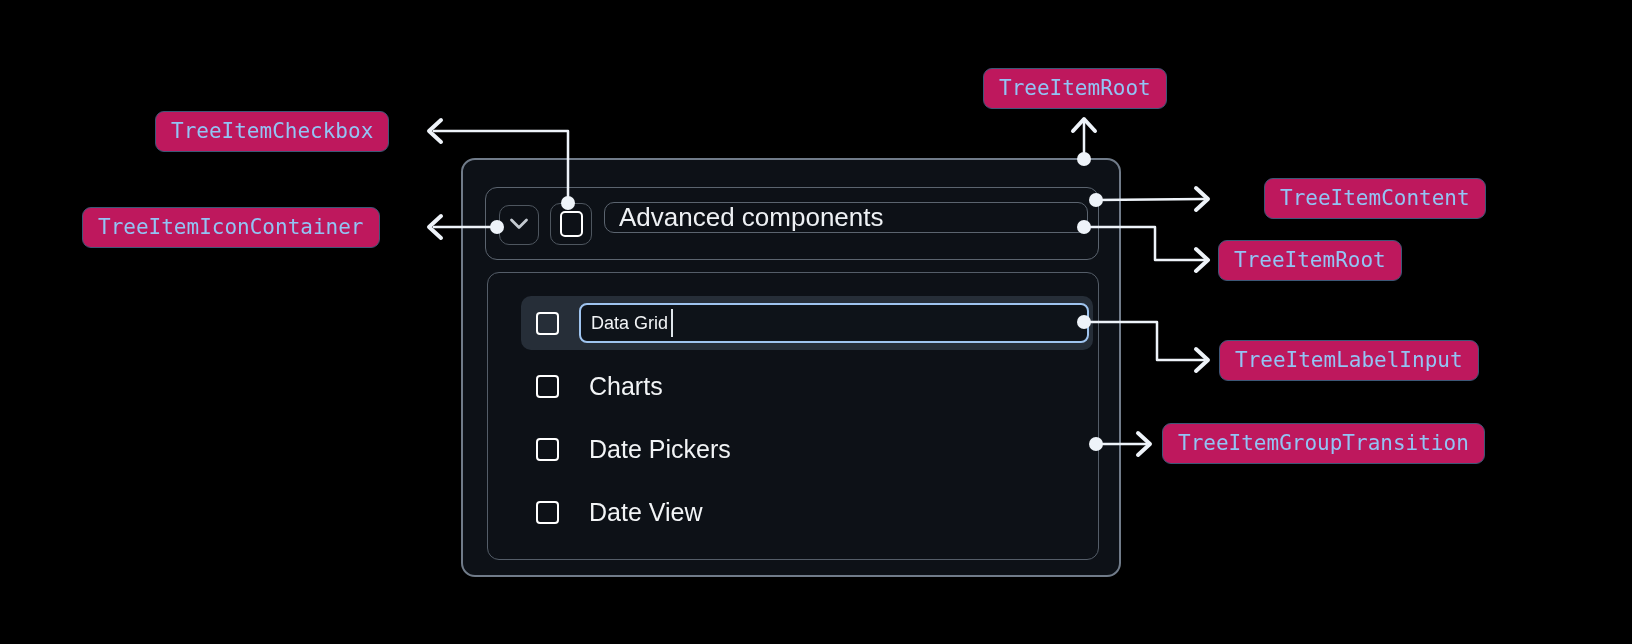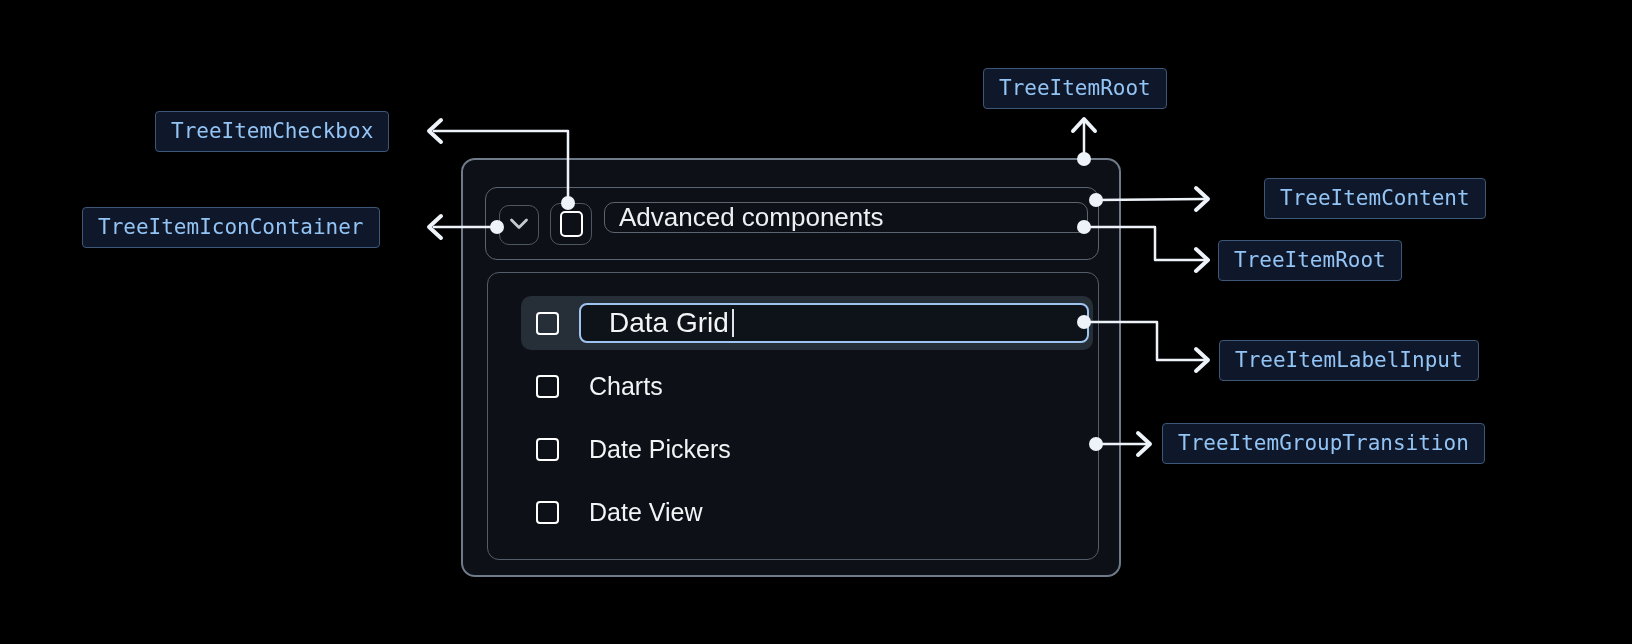--- a/index.html
+++ b/index.html
@@ -6,22 +6,22 @@
   body{
     position:relative;width:1632px;height:644px;overflow:hidden;
     font-family:"Liberation Sans",sans-serif;
     -webkit-font-smoothing:antialiased;
   }
   
   .chip{
     position:absolute;
     font-family:"DejaVu Sans Mono",monospace;
     font-size:21px;line-height:25px;
-    color:#93c4f4;background:#0f172a;
-    border:1.5px solid #3d5777;border-radius:4px;
+    color:#93c4f4;background:#be185d;
+    border:1.5px solid #3d5777;border-radius:9px;
     padding:7px 15px;white-space:nowrap;z-index:5;
   }
   
   .panel{
     position:absolute;left:461px;top:158px;width:660px;height:419px;
     background:#0d1117;border:2px solid #707b89;border-radius:14px;
     box-sizing:border-box;z-index:1;
   }
   .content-box{
     position:absolute;left:22px;top:27px;width:614px;height:73px;
@@ -60,22 +60,22 @@
   .row-check{
     width:23px;height:23px;border:2.5px solid #ffffff;border-radius:4px;
     box-sizing:border-box;flex:none;cursor:pointer;
   }
   .row-label{
     margin-left:30px;font-size:25px;color:#f2f4f6;white-space:nowrap;
   }
   .label-input{
     margin-left:20px;width:510px;height:40px;box-sizing:border-box;
     border:2px solid #9fc4ef;border-radius:8px;background:#0e1319;
-    display:flex;align-items:center;padding-left:28px;
-    font-size:28px;color:#f2f4f6;
+    display:flex;align-items:center;padding-left:10px;
+    font-size:18px;color:#f2f4f6;
   }
   .caret{
     width:2px;height:28px;background:#dfe5ea;margin-left:3px;flex:none;
   }
   
   .overlay{position:absolute;left:0;top:0;z-index:10;pointer-events:none;}
 </style>
 </head>
 <body>
 

